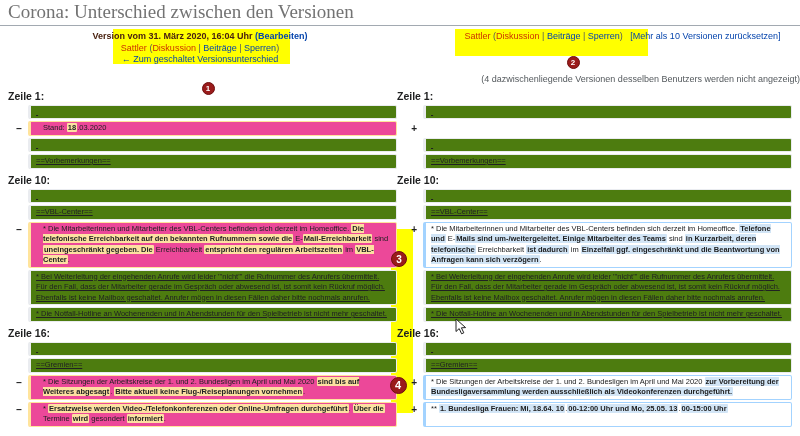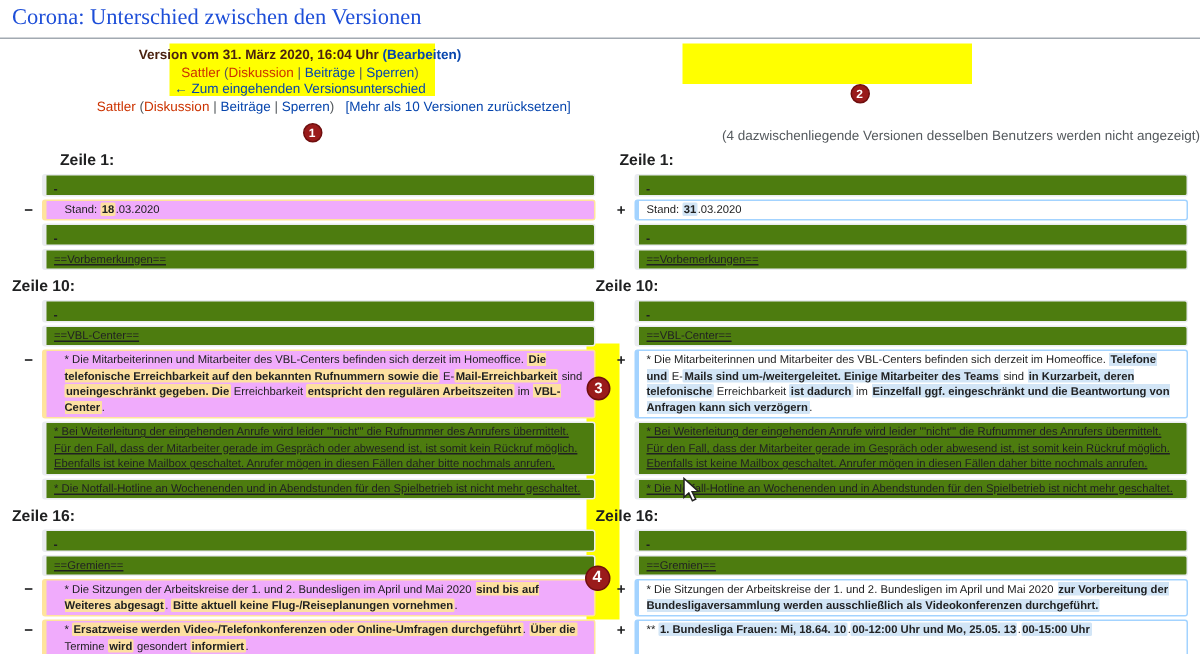--- a/index.html
+++ b/index.html
@@ -8,51 +8,51 @@
     background:#fff;color:#202122;
     font-family:"Liberation Sans","DejaVu Sans",sans-serif;
   }
   
   .ann-rect{position:absolute;z-index:0;background:#ffff00;}
   .ann-band{position:absolute;z-index:0;background:#ffff00;}
   
   .content{position:relative;z-index:1;}
   h1.page-title{
     font-family:"Liberation Serif","DejaVu Serif",serif;
-    font-size:15px;line-height:20px;font-weight:normal;color:#1d4ed8;
+    font-size:19px;line-height:20px;font-weight:normal;color:#737373;
     margin:2px 0 0 8px;
   }
   .title-rule{border:0;border-bottom:1px solid #a2a9b1;margin:3px 0 0 0;}
   
-  .rev-header{display:flex;margin-top:5px;flex-direction:column;}
+  .rev-header{display:flex;margin-top:5px;}
   .rev-col{width:50%;box-sizing:border-box;text-align:center;font-size:9px;line-height:11.5px;}
   .rev-col.right{padding-left:45px;}
   .k-date{color:#4a2210;font-weight:bold;}
   .k-link{color:#0645ad;}
   .k-linkb{color:#0645ad;font-weight:bold;}
   .k-red{color:#cc3300;}
   .k-text{color:#54595d;}
   .k-comment{color:#72777d;font-style:italic;}
   .diff-note{margin-top:8px;text-align:right;font-size:9px;line-height:10px;color:#54595d;}
   
   .diff{margin:6px 8px 0 8px;}
   .zrow,.drow{display:grid;grid-template-columns:20px minmax(0,1fr) 26px minmax(0,1fr);}
   .zrow{margin-top:5px;}
-  .zrow.first{margin-top:0;margin-left:32px;}
+  .zrow.first{margin-top:0;}
   .zlabel{grid-column:1 / 3;font-size:10.5px;line-height:12px;font-weight:bold;color:#202122;margin-bottom:1px;}
   .zlabel.r{grid-column:3 / 5;}
   .drow{margin-top:2px;}
   .marker{font-size:10px;line-height:11px;font-weight:bold;color:#202122;text-align:right;padding:2px 6px 0 0;}
   .cell{
     border-radius:2px;padding:1px 5px;box-sizing:border-box;
     font-size:7.5px;line-height:10.5px;color:#202122;
     word-wrap:break-word;
   }
   .cell.ctx{background:#4d7c0f;border:1px solid #eaecf0;border-left-width:3px;text-decoration:underline;}
-  .cell.del{background:#f0abfc;border:1px solid #ffe49c;border-left-width:3px;padding-left:12px;}
+  .cell.del{background:#ec4899;border:1px solid #ffe49c;border-left-width:3px;padding-left:12px;}
   .cell.add{background:#fff;border:1px solid #a3d3ff;border-left-width:3px;}
   .hl-del{background:#fde0a1;font-weight:bold;border-radius:1px;padding:0 1px;}
   .hl-add{background:#d2e5f6;font-weight:bold;border-radius:1px;padding:0 1px;}
   
   .badge{
     position:absolute;z-index:5;border-radius:50%;
     background:#9a1b1b;border:1px solid #6f0e0e;color:#fff;
     display:flex;align-items:center;justify-content:center;
     font-weight:bold;box-sizing:border-box;
   }
@@ -68,21 +68,21 @@
   </div>
 
 <div class="content">
   <h1 class="page-title">Corona: Unterschied zwischen den Versionen</h1>
   <hr class="title-rule">
 
   <div class="rev-header">
     <div class="rev-col left" id="rev-old">
         <div class="rev-line"><span class="k-date">Version vom 31. März 2020, 16:04 Uhr </span><span class="k-linkb">(Bearbeiten)</span></div>
         <div class="rev-line"><span class="k-red">Sattler</span><span class="k-text"> (</span><span class="k-red">Diskussion</span><span class="k-text"> | </span><span class="k-link">Beiträge</span><span class="k-text"> | </span><span class="k-link">Sperren</span><span class="k-text">)</span></div>
-        <div class="rev-line"><span class="k-link">← Zum eingehenden Versionsunterschied</span></div>
+        <div class="rev-line"><span class="k-link">← Zum geschaltet Versionsunterschied</span></div>
       </div>
     <div class="rev-col right" id="rev-new">
         <div class="rev-line"><span class="k-red">Sattler</span><span class="k-text"> (</span><span class="k-red">Diskussion</span><span class="k-text"> | </span><span class="k-link">Beiträge</span><span class="k-text"> | </span><span class="k-link">Sperren</span><span class="k-text">)</span><span class="k-text">&nbsp;&nbsp;&nbsp;</span><span class="k-link">[Mehr als 10 Versionen zurücksetzen]</span></div>
       </div>
   </div>
 
   <div class="diff-note">(4 dazwischenliegende Versionen desselben Benutzers werden nicht angezeigt)</div>
 
   <div class="diff" id="diff">
       <div class="zrow first">
@@ -92,21 +92,20 @@
       <div class="drow">
         <div class="marker"></div>
         <div class="cell ctx">&nbsp;</div>
         <div class="marker"></div>
         <div class="cell ctx">&nbsp;</div>
       </div>
       <div class="drow">
         <div class="marker">−</div>
         <div class="cell del"><span>Stand: </span><span class="hl-del">18</span><span>.03.2020</span></div>
         <div class="marker">+</div>
-        <div class="cell add"><span>Stand: </span><span class="hl-add">31</span><span>.03.2020</span></div>
       </div>
       <div class="drow">
         <div class="marker"></div>
         <div class="cell ctx">&nbsp;</div>
         <div class="marker"></div>
         <div class="cell ctx">&nbsp;</div>
       </div>
       <div class="drow">
         <div class="marker"></div>
         <div class="cell ctx"><span>==Vorbemerkungen==</span></div>

